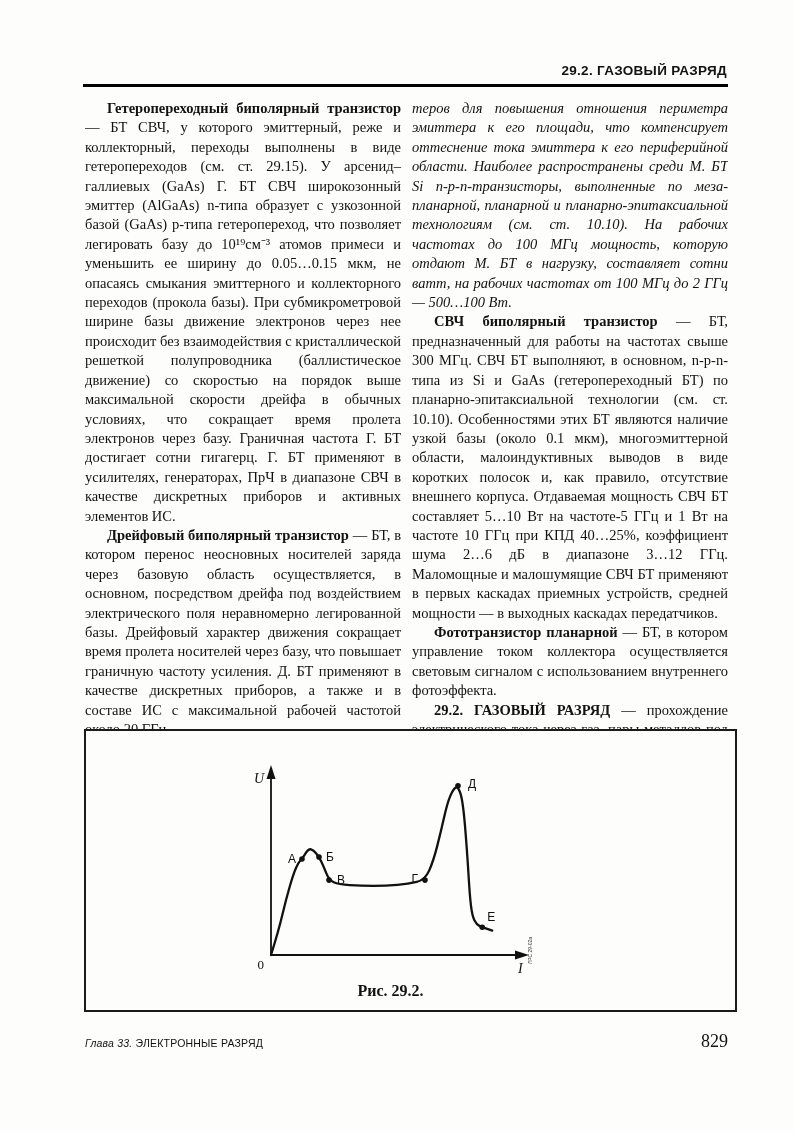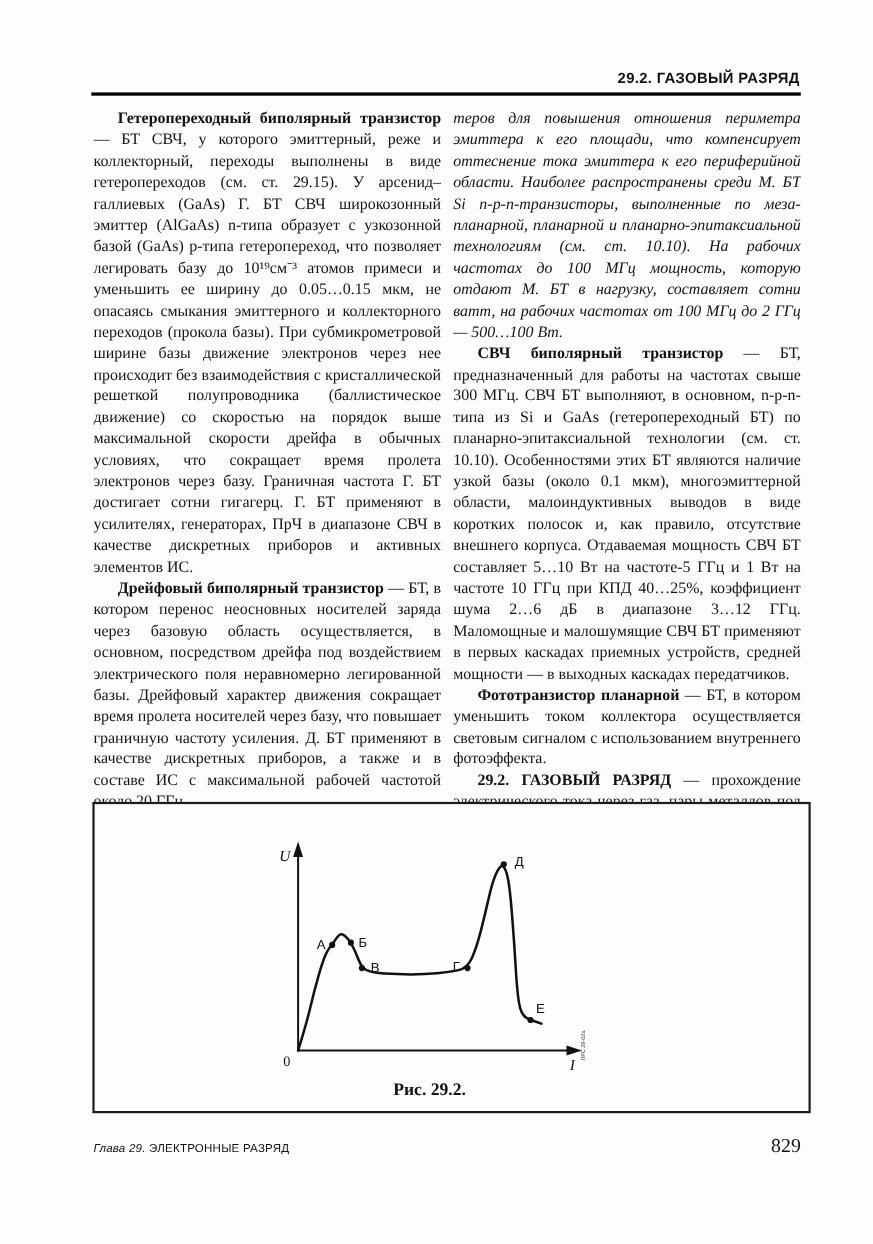--- a/index.html
+++ b/index.html
@@ -45,21 +45,21 @@
 
   <div class="columns">
     <div class="col">
       <p><span class="lead">Гетеропереходный биполярный транзистор</span><span> — БТ СВЧ, у которого эмиттерный, реже и коллекторный, переходы выполнены в виде гетеропереходов (см. ст. 29.15). У арсенид–галлиевых (GaAs) Г. БТ СВЧ широкозонный эмиттер (AlGaAs) n-типа образует с узкозонной базой (GaAs) p-типа гетеропереход, что позволяет легировать базу до 10¹⁹см⁻³ атомов примеси и уменьшить ее ширину до 0.05…0.15 мкм, не опасаясь смыкания эмиттерного и коллекторного переходов (прокола базы). При субмикрометровой ширине базы движение электронов через нее происходит без взаимодействия с кристаллической решеткой полупроводника (баллистическое движение) со скоростью на порядок выше максимальной скорости дрейфа в обычных условиях, что сокращает время пролета электронов через базу. Граничная частота Г. БТ достигает сотни гигагерц. Г. БТ применяют в усилителях, генераторах, ПрЧ в диапазоне СВЧ в качестве дискретных приборов и активных элементов ИС.</span></p>
       <p><span class="lead">Дрейфовый биполярный транзистор</span><span> — БТ, в котором перенос неосновных носителей заряда через базовую область осуществляется, в основном, посредством дрейфа под воздействием электрического поля неравномерно легированной базы. Дрейфовый характер движения сокращает время пролета носителей через базу, что повышает граничную частоту усиления. Д. БТ применяют в качестве дискретных приборов, а также и в составе ИС с максимальной рабочей частотой около 20 ГГц.</span></p>
 
     </div>
     <div class="col">
       <p class="no-indent"><span>теров для повышения отношения периметра эмиттера к его площади, что компенсирует оттеснение тока эмиттера к его периферийной области. Наиболее распространены среди М. БТ Si n-p-n-транзисторы, выполненные по меза-планарной, планарной и планарно-эпитаксиальной технологиям (см. ст. 10.10). На рабочих частотах до 100 МГц мощность, которую отдают М. БТ в нагрузку, составляет сотни ватт, на рабочих частотах от 100 МГц до 2 ГГц — 500…100 Вт.</span></p>
       <p><span class="lead">СВЧ биполярный транзистор</span><span> — БТ, предназначенный для работы на частотах свыше 300 МГц. СВЧ БТ выполняют, в основном, n-p-n-типа из Si и GaAs (гетеропереходный БТ) по планарно-эпитаксиальной технологии (см. ст. 10.10). Особенностями этих БТ являются наличие узкой базы (около 0.1 мкм), многоэмиттерной области, малоиндуктивных выводов в виде коротких полосок и, как правило, отсутствие внешнего корпуса. Отдаваемая мощность СВЧ БТ составляет 5…10 Вт на частоте-5 ГГц и 1 Вт на частоте 10 ГГц при КПД 40…25%, коэффициент шума 2…6 дБ в диапазоне 3…12 ГГц. Маломощные и малошумящие СВЧ БТ применяют в первых каскадах приемных устройств, средней мощности — в выходных каскадах передатчиков.</span></p>
-      <p><span class="lead">Фототранзистор планарной</span><span> — БТ, в котором уменьшить током коллектора осуществляется световым сигналом с использованием внутреннего фотоэффекта.</span></p>
+      <p><span class="lead">Фототранзистор планарной</span><span> — БТ, в котором управление током коллектора осуществляется световым сигналом с использованием внутреннего фотоэффекта.</span></p>
       <p><span class="lead">29.2. ГАЗОВЫЙ РАЗРЯД</span><span> — прохождение электрического тока через газ, пары металлов под действием электрического поля. Г. р., существующий только при наличии внешнего ионизатора, называют несамостоятельным, а продол-</span></p>
     </div>
   </div>
 
   <figure class="figure-box">
     <svg width="645" height="250" viewBox="0 0 645 250">
 
       <line class="axis" x1="185" y1="224" x2="185" y2="42"></line>
       <polygon class="axis-arrow" points="180.5,48 185,34 189.5,48"></polygon>
       <line class="axis" x1="185" y1="224" x2="431" y2="224"></line>
@@ -83,17 +83,17 @@
           <circle cx="396.25" cy="196.25" r="2.8" fill="#111"></circle>
           <text x="401.25" y="190.25" text-anchor="start" class="pt-label">Е</text>
         </g>
 
       <text class="side-note" x="446" y="233" transform="rotate(-90 446 233)">ЛРС 29-02а</text>
     </svg>
     <figcaption>Рис. 29.2.</figcaption>
   </figure>
 
   <div class="footer">
-    <div class="footer-chapter"><span class="it">Глава 29.</span><span> ЭЛЕКТРОННЫЕ РАЗРЯД</span></div>
+    <div class="footer-chapter"><span class="it">Глава 33.</span><span> ЭЛЕКТРОННЫЕ РАЗРЯД</span></div>
     <div class="page-number">829</div>
   </div>
 
 </div>
 
 </body></html>

